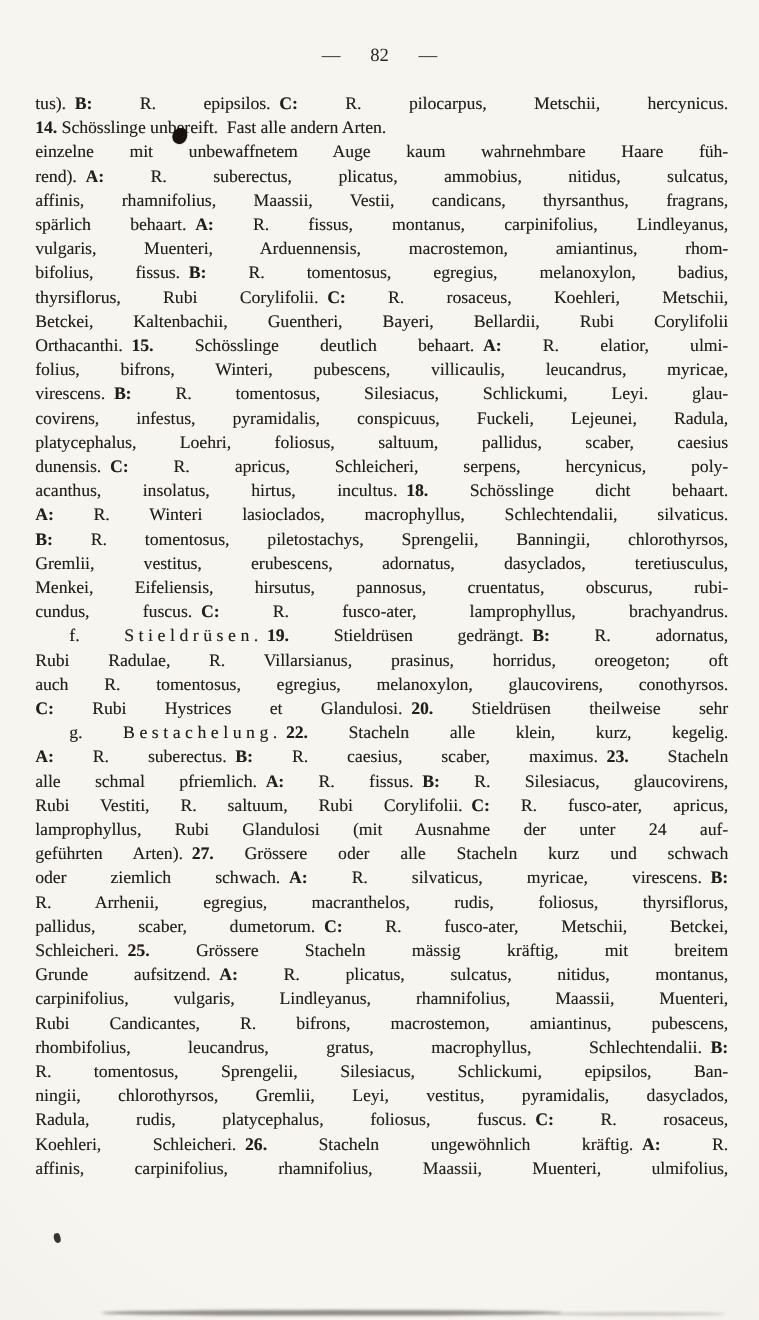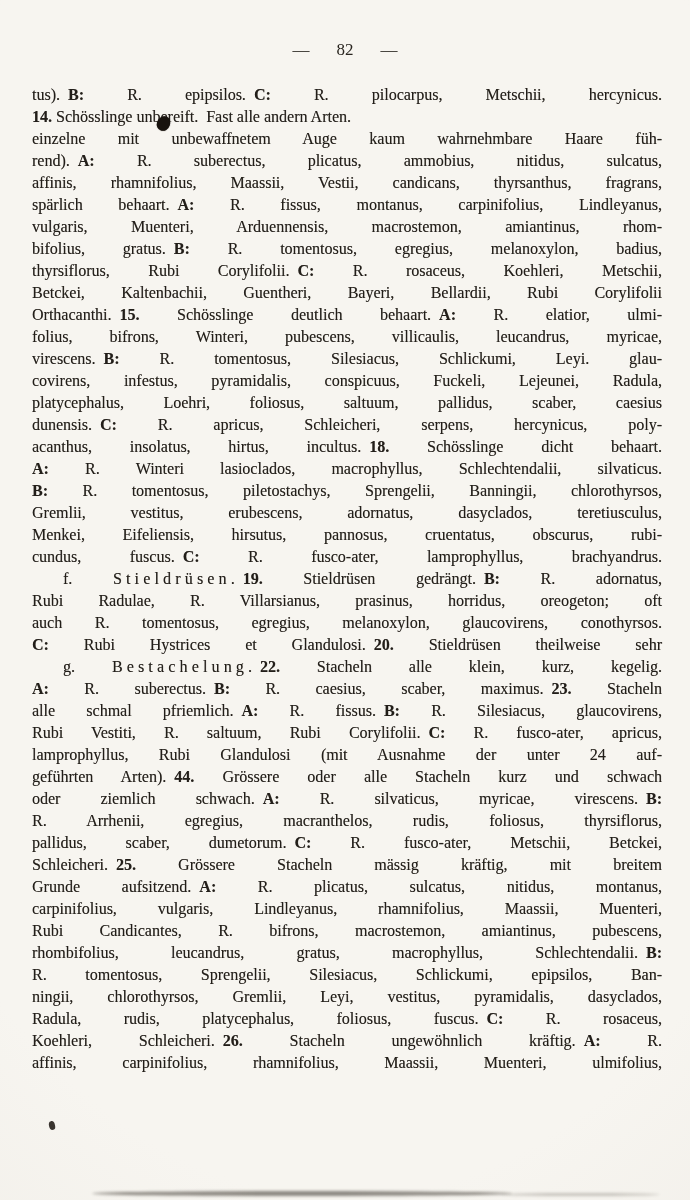--- a/index.html
+++ b/index.html
@@ -64,21 +64,21 @@
   </div>
 
   <div class="text-block" id="text-block">
       <div class="line just"><span>tus). </span><span class="b">B:</span><span> R. epipsilos. </span><span class="b">C:</span><span> R. pilocarpus, Metschii, hercynicus.</span></div>
       <div class="line"><span class="b">14.</span><span> Schösslinge unbereift. Fast alle andern Arten.</span></div>
       <div class="line just"><span>einzelne mit unbewaffnetem Auge kaum wahrnehmbare Haare füh-</span></div>
       <div class="line just"><span>rend). </span><span class="b">A:</span><span> R. suberectus, plicatus, ammobius, nitidus, sulcatus,</span></div>
       <div class="line just"><span>affinis, rhamnifolius, Maassii, Vestii, candicans, thyrsanthus, fragrans,</span></div>
       <div class="line just"><span>spärlich behaart. </span><span class="b">A:</span><span> R. fissus, montanus, carpinifolius, Lindleyanus,</span></div>
       <div class="line just"><span>vulgaris, Muenteri, Arduennensis, macrostemon, amiantinus, rhom-</span></div>
-      <div class="line just"><span>bifolius, gratus. </span><span class="b">B:</span><span> R. tomentosus, egregius, melanoxylon, badius,</span></div>
+      <div class="line just"><span>bifolius, fissus. </span><span class="b">B:</span><span> R. tomentosus, egregius, melanoxylon, badius,</span></div>
       <div class="line just"><span>thyrsiflorus, Rubi Corylifolii. </span><span class="b">C:</span><span> R. rosaceus, Koehleri, Metschii,</span></div>
       <div class="line just"><span>Betckei, Kaltenbachii, Guentheri, Bayeri, Bellardii, Rubi Corylifolii</span></div>
       <div class="line just"><span>Orthacanthi. </span><span class="b">15.</span><span> Schösslinge deutlich behaart. </span><span class="b">A:</span><span> R. elatior, ulmi-</span></div>
       <div class="line just"><span>folius, bifrons, Winteri, pubescens, villicaulis, leucandrus, myricae,</span></div>
       <div class="line just"><span>virescens. </span><span class="b">B:</span><span> R. tomentosus, Silesiacus, Schlickumi, Leyi. glau-</span></div>
       <div class="line just"><span>covirens, infestus, pyramidalis, conspicuus, Fuckeli, Lejeunei, Radula,</span></div>
       <div class="line just"><span>platycephalus, Loehri, foliosus, saltuum, pallidus, scaber, caesius</span></div>
       <div class="line just"><span>dunensis. </span><span class="b">C:</span><span> R. apricus, Schleicheri, serpens, hercynicus, poly-</span></div>
       <div class="line just"><span>acanthus, insolatus, hirtus, incultus. </span><span class="b">18.</span><span> Schösslinge dicht behaart.</span></div>
       <div class="line just"><span class="b">A:</span><span> R. Winteri lasioclados, macrophyllus, Schlechtendalii, silvaticus.</span></div>
@@ -88,21 +88,21 @@
       <div class="line just"><span>cundus, fuscus. </span><span class="b">C:</span><span> R. fusco-ater, lamprophyllus, brachyandrus.</span></div>
       <div class="line just ind"><span>f. </span><span class="sp">Stieldrüsen</span><span>. </span><span class="b">19.</span><span> Stieldrüsen gedrängt. </span><span class="b">B:</span><span> R. adornatus,</span></div>
       <div class="line just"><span>Rubi Radulae, R. Villarsianus, prasinus, horridus, oreogeton; oft</span></div>
       <div class="line just"><span>auch R. tomentosus, egregius, melanoxylon, glaucovirens, conothyrsos.</span></div>
       <div class="line just"><span class="b">C:</span><span> Rubi Hystrices et Glandulosi. </span><span class="b">20.</span><span> Stieldrüsen theilweise sehr</span></div>
       <div class="line just ind"><span>g. </span><span class="sp">Bestachelung</span><span>. </span><span class="b">22.</span><span> Stacheln alle klein, kurz, kegelig.</span></div>
       <div class="line just"><span class="b">A:</span><span> R. suberectus. </span><span class="b">B:</span><span> R. caesius, scaber, maximus. </span><span class="b">23.</span><span> Stacheln</span></div>
       <div class="line just"><span>alle schmal pfriemlich. </span><span class="b">A:</span><span> R. fissus. </span><span class="b">B:</span><span> R. Silesiacus, glaucovirens,</span></div>
       <div class="line just"><span>Rubi Vestiti, R. saltuum, Rubi Corylifolii. </span><span class="b">C:</span><span> R. fusco-ater, apricus,</span></div>
       <div class="line just"><span>lamprophyllus, Rubi Glandulosi (mit Ausnahme der unter 24 auf-</span></div>
-      <div class="line just"><span>geführten Arten). </span><span class="b">44.</span><span> Grössere oder alle Stacheln kurz und schwach</span></div>
+      <div class="line just"><span>geführten Arten). </span><span class="b">27.</span><span> Grössere oder alle Stacheln kurz und schwach</span></div>
       <div class="line just"><span>oder ziemlich schwach. </span><span class="b">A:</span><span> R. silvaticus, myricae, virescens. </span><span class="b">B:</span></div>
       <div class="line just"><span>R. Arrhenii, egregius, macranthelos, rudis, foliosus, thyrsiflorus,</span></div>
       <div class="line just"><span>pallidus, scaber, dumetorum. </span><span class="b">C:</span><span> R. fusco-ater, Metschii, Betckei,</span></div>
       <div class="line just"><span>Schleicheri. </span><span class="b">25.</span><span> Grössere Stacheln mässig kräftig, mit breitem</span></div>
       <div class="line just"><span>Grunde aufsitzend. </span><span class="b">A:</span><span> R. plicatus, sulcatus, nitidus, montanus,</span></div>
       <div class="line just"><span>carpinifolius, vulgaris, Lindleyanus, rhamnifolius, Maassii, Muenteri,</span></div>
       <div class="line just"><span>Rubi Candicantes, R. bifrons, macrostemon, amiantinus, pubescens,</span></div>
       <div class="line just"><span>rhombifolius, leucandrus, gratus, macrophyllus, Schlechtendalii. </span><span class="b">B:</span></div>
       <div class="line just"><span>R. tomentosus, Sprengelii, Silesiacus, Schlickumi, epipsilos, Ban-</span></div>
       <div class="line just"><span>ningii, chlorothyrsos, Gremlii, Leyi, vestitus, pyramidalis, dasyclados,</span></div>

